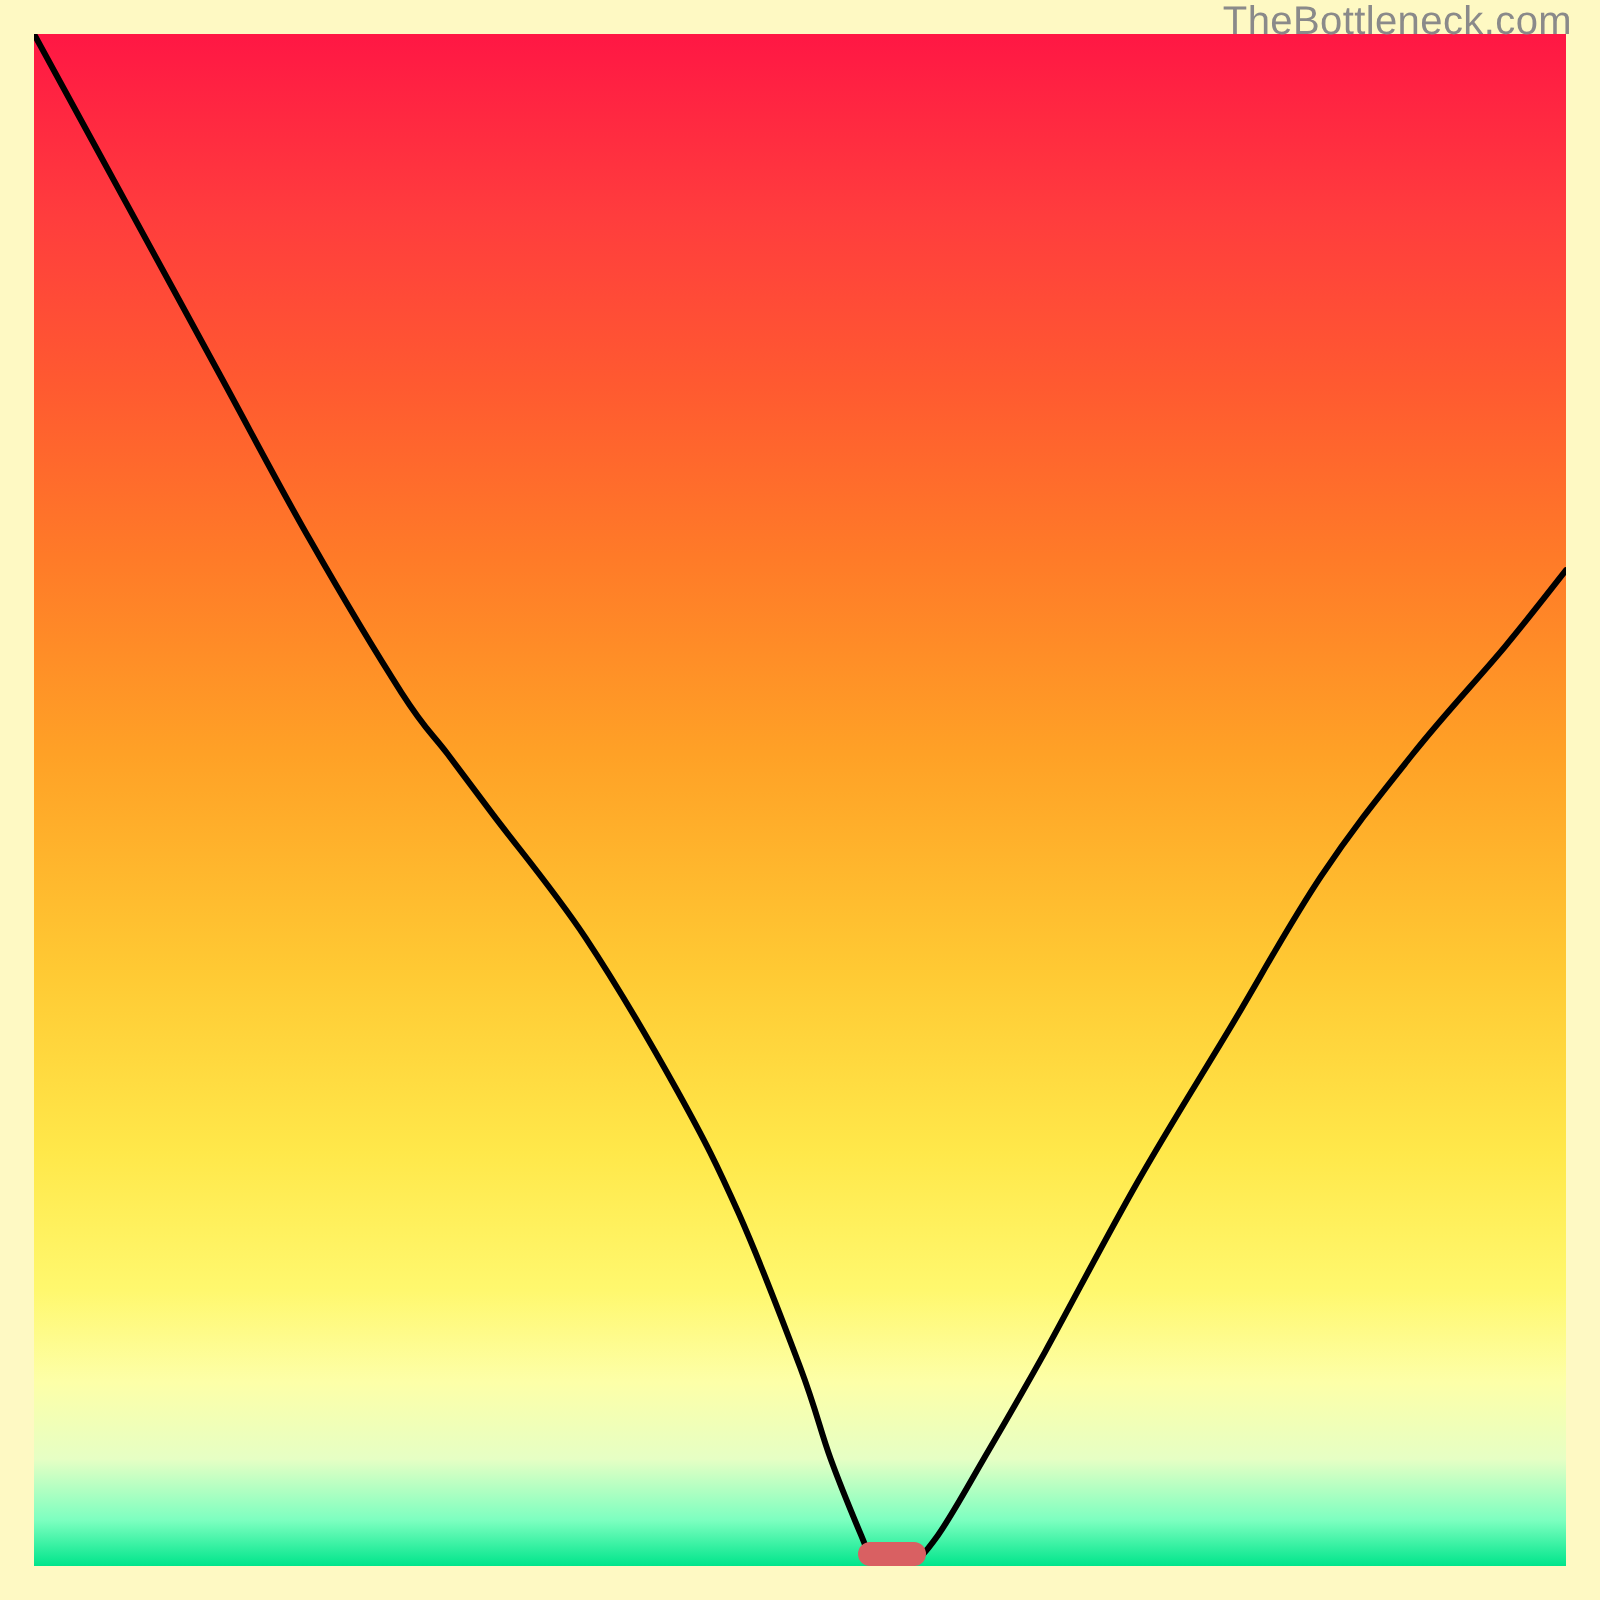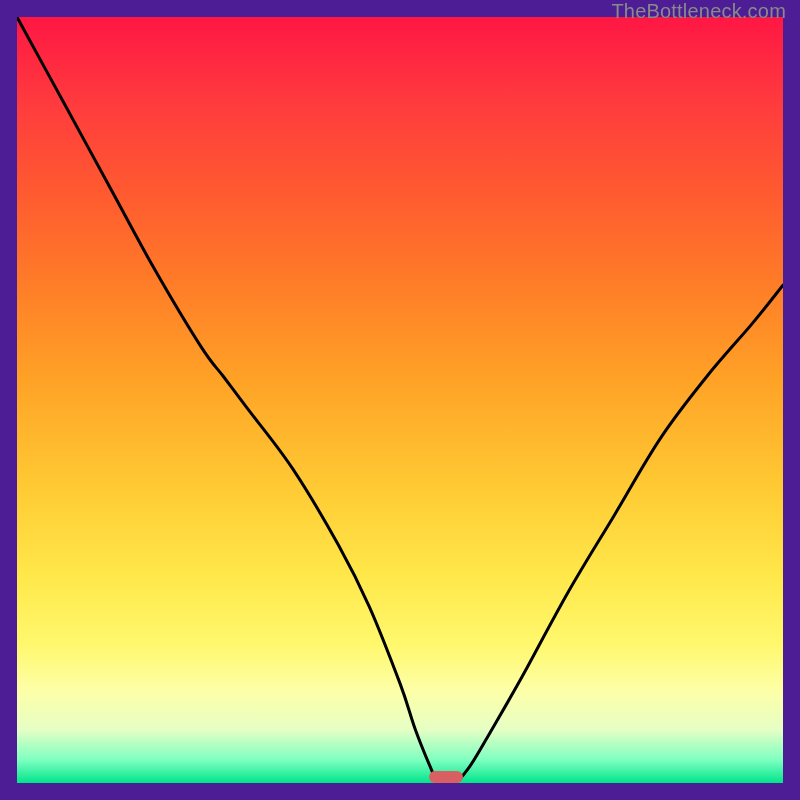--- a/index.html
+++ b/index.html
@@ -7,21 +7,21 @@
     padding: 0;
     width: 800px;
     height: 800px;
     background: #000;
     overflow: hidden;
   }
   .frame {
     position: relative;
     width: 800px;
     height: 800px;
-    background: #4c1d95;
+    background: #fef9c3;
   }
   .plot-area {
     position: absolute;
     left: 17px;
     top: 17px;
     width: 766px;
     height: 766px;
     overflow: hidden;
   }
   .gradient {

